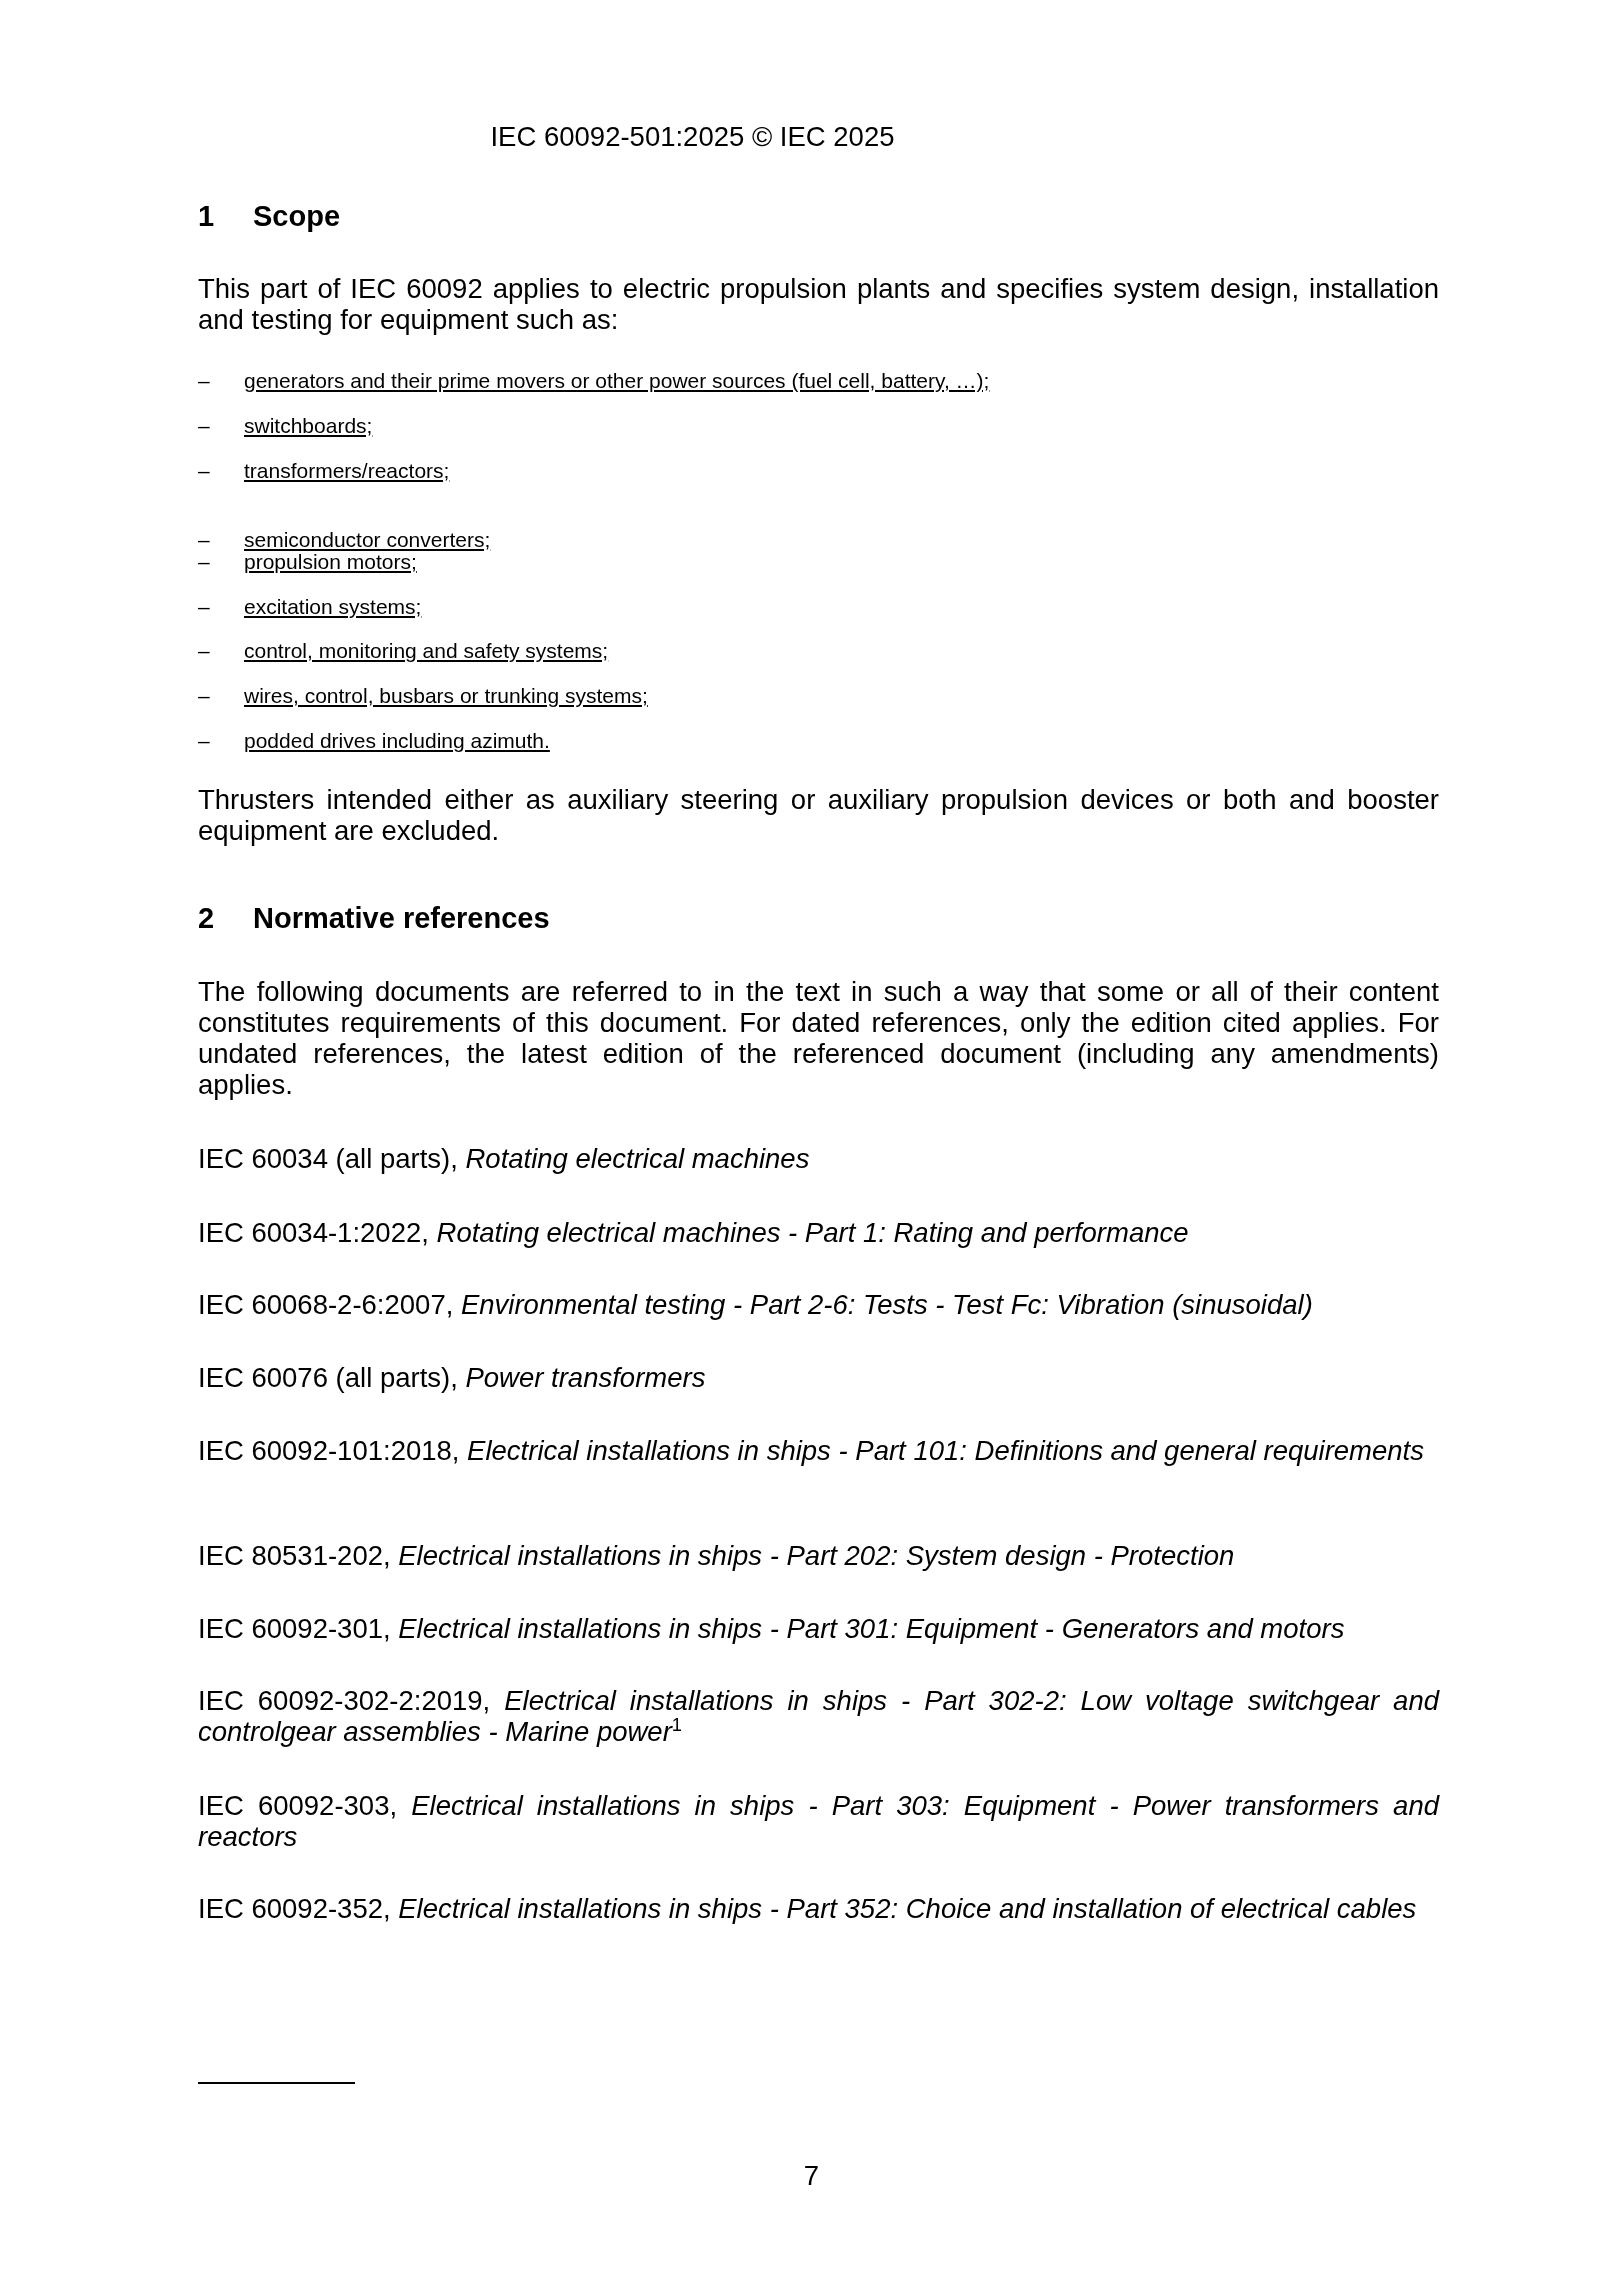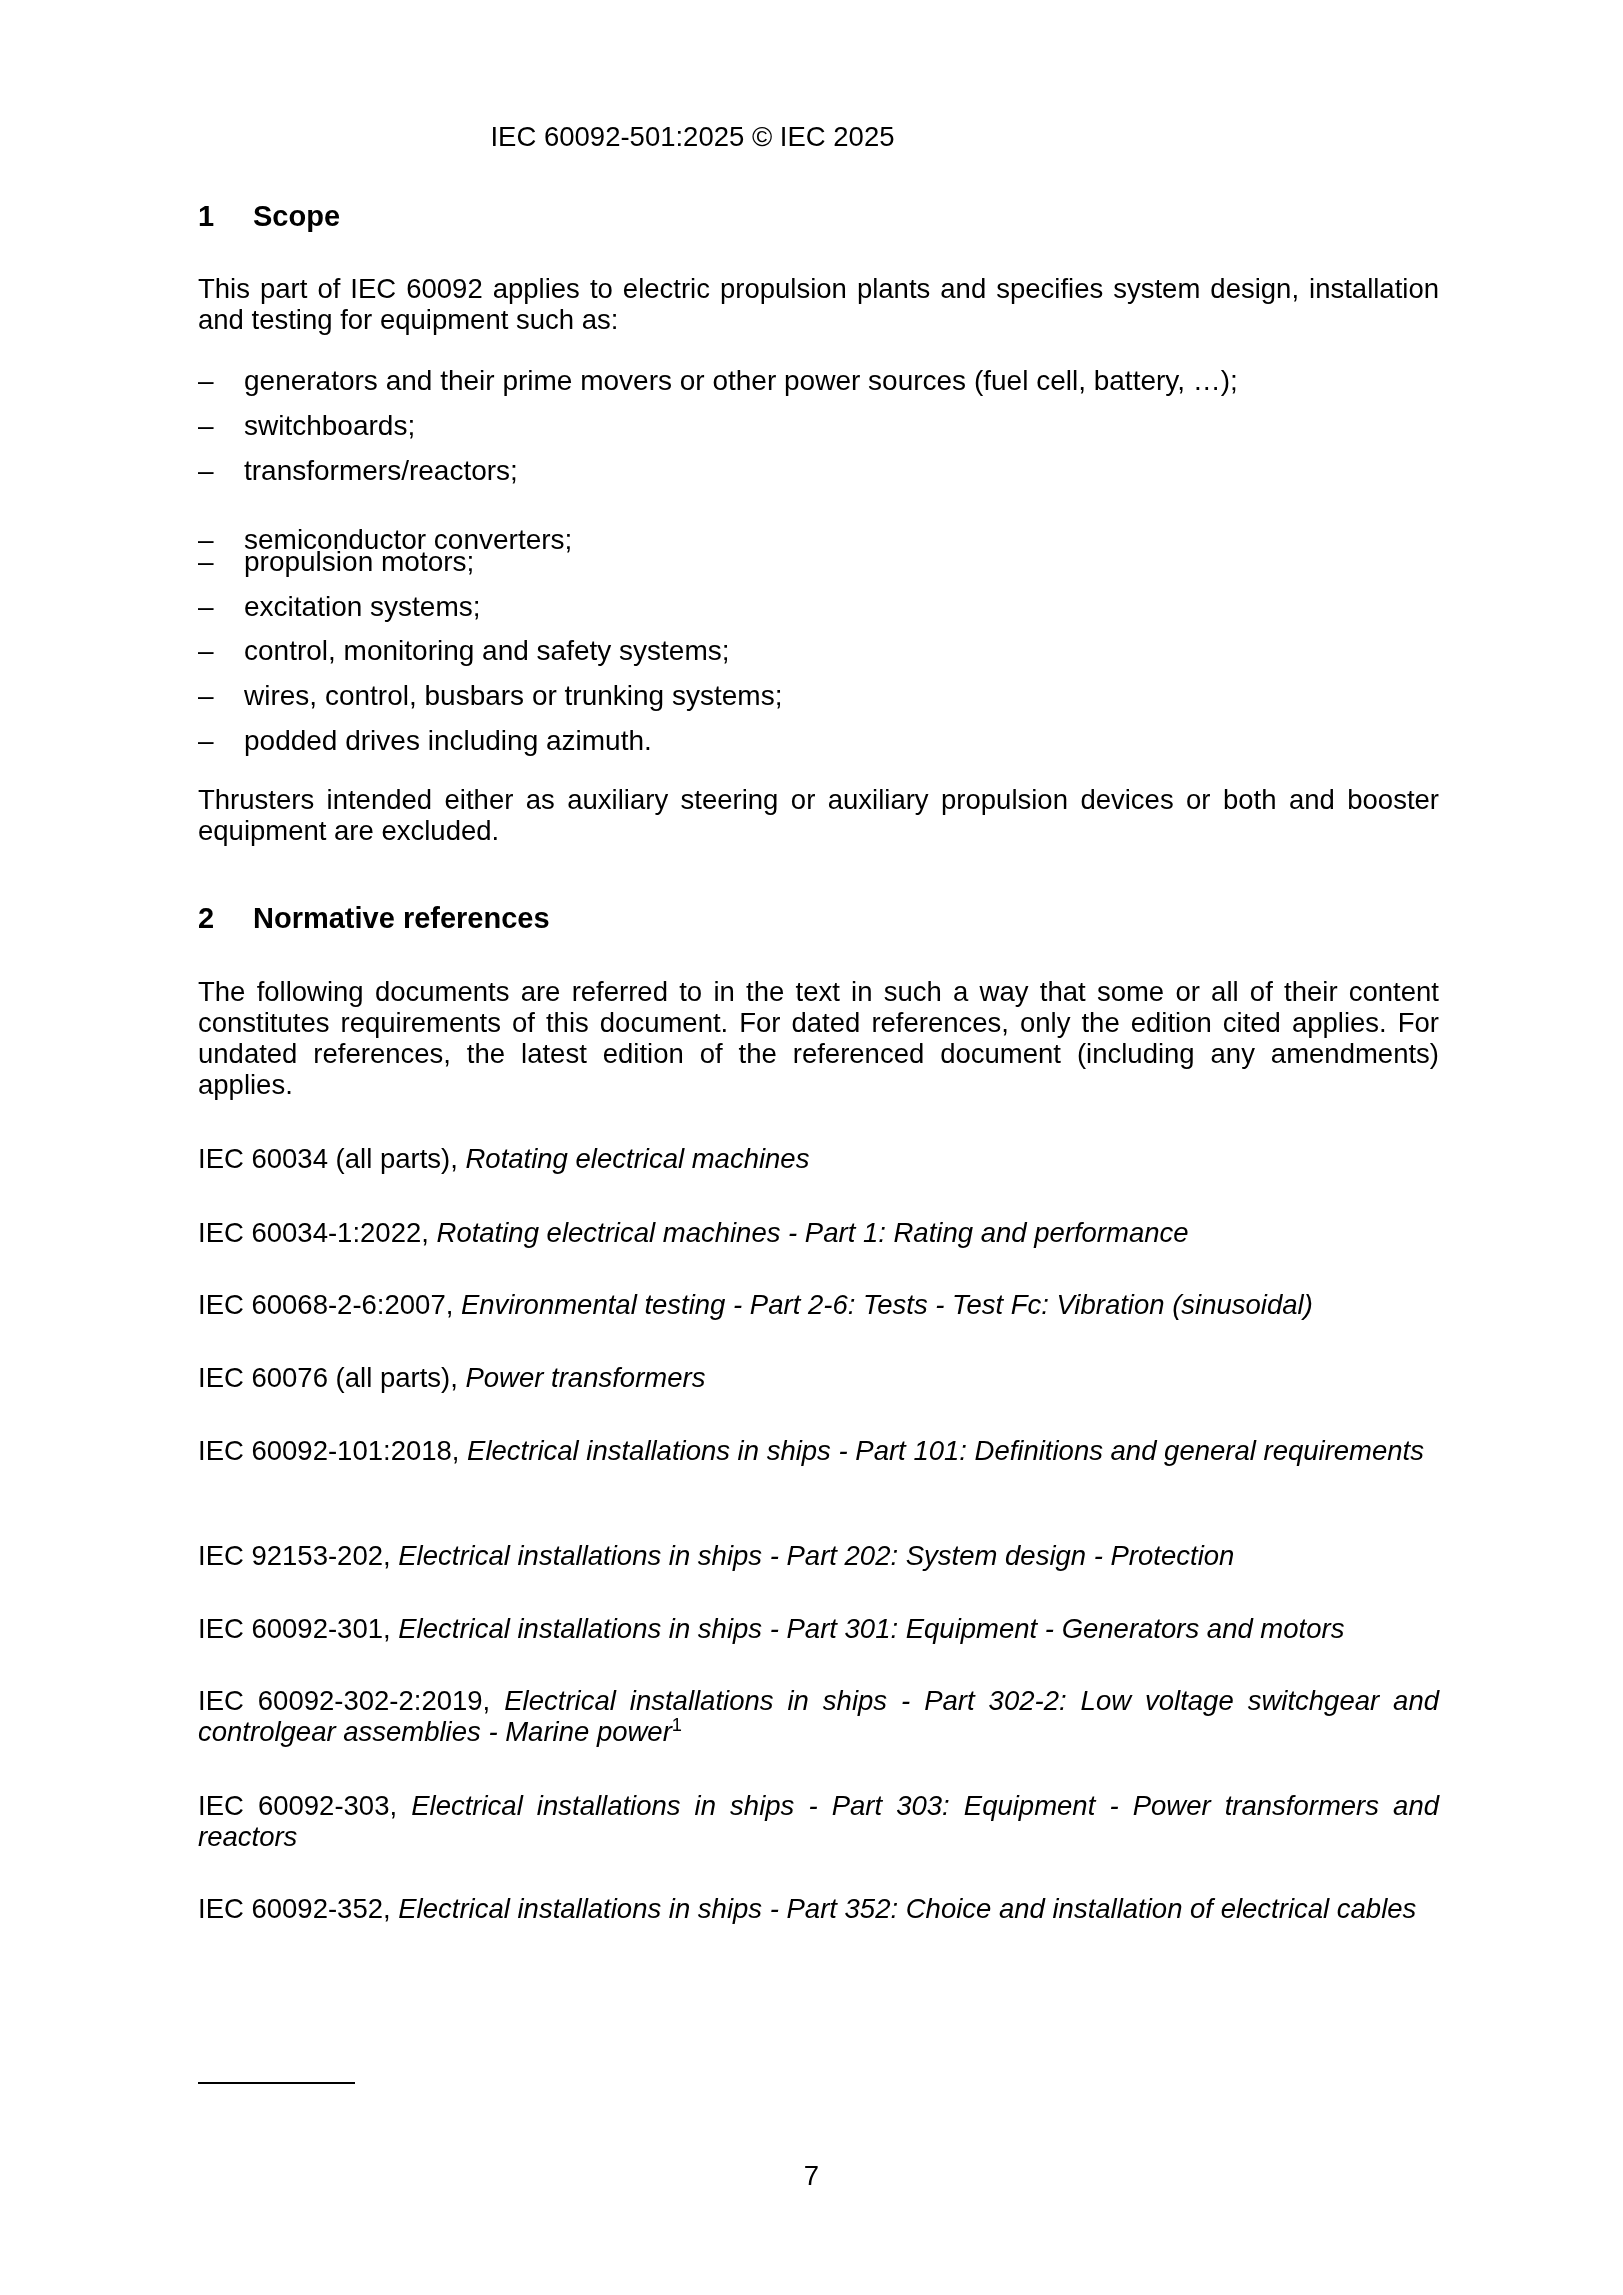--- a/index.html
+++ b/index.html
@@ -6,21 +6,21 @@
   body { width: 1623px; height: 2295px; position: relative; overflow: hidden;
          font-family: "Liberation Sans", sans-serif; color: #000; }
   .page { position: absolute; left: 0; top: 0; width: 1623px; height: 2295px; }
   .header { position: absolute; top: 120px; left: 0; width: 1385px; text-align: center;
             font-size: 27.5px; line-height: 34px; }
   .content { position: absolute; left: 198px; width: 1241px; }
   .h1 { position: absolute; font-weight: bold; font-size: 29px; line-height: 37px; white-space: nowrap; }
   .h1 .num { display: inline-block; width: 55px; }
   .para { position: absolute; left: 0; width: 1241px; font-size: 27.5px; line-height: 31px;
           text-align: justify; text-align-last: left; }
-  .li { position: absolute; left: 0; font-size: 28px; line-height: 31px; white-space: nowrap; }
+  .li { position: absolute; left: 0; font-size: 21px; line-height: 31px; white-space: nowrap; text-decoration: underline; }
   .li .dash { display: inline-block; width: 46px; }
   .ref { position: absolute; left: 0; width: 1241px; font-size: 27.5px; line-height: 31px;
          text-align: justify; text-align-last: left; }
   .ref i { font-style: italic; }
   sup { font-size: 18.3px; line-height: 0; vertical-align: 10.5px; font-style: normal; }
   .fn-rule { position: absolute; left: 198px; top: 2082px; width: 157px; height: 2px; background: #000; }
   .fn { position: absolute; left: 198px; top: 2110px; font-size: 22px; line-height: 26px; white-space: nowrap; }
   .fn .fnnum { display: inline-block; width: 37px; }
   .pagenum { position: absolute; top: 2159px; left: 0; width: 1623px; text-align: center;
              font-size: 27.5px; line-height: 34px; }
@@ -56,21 +56,21 @@
       <span class="num">2</span><span>Normative references</span>
     </div>
 
     <div class="para" style="top:976px;">The following documents are referred to in the text in such a way that some or all of their content constitutes requirements of this document. For dated references, only the edition cited applies. For undated references, the latest edition of the referenced document (including any amendments) applies.</div>
 
     <div class="ref" style="top:1143px;"><span>IEC 60034 (all parts), </span><i>Rotating electrical machines</i></div>
     <div class="ref" style="top:1217px;"><span>IEC 60034-1:2022, </span><i>Rotating electrical machines - Part 1: Rating and performance</i></div>
     <div class="ref" style="top:1289px;"><span>IEC 60068-2-6:2007, </span><i>Environmental testing - Part 2-6: Tests - Test Fc: Vibration (sinusoidal)</i></div>
     <div class="ref" style="top:1362px;"><span>IEC 60076 (all parts), </span><i>Power transformers</i></div>
     <div class="ref" style="top:1435px;"><span>IEC 60092-101:2018, </span><i>Electrical installations in ships - Part 101: Definitions and general requirements</i></div>
-    <div class="ref" style="top:1540px;"><span>IEC 92153-202, </span><i>Electrical installations in ships - Part 202: System design - Protection</i></div>
+    <div class="ref" style="top:1540px;"><span>IEC 80531-202, </span><i>Electrical installations in ships - Part 202: System design - Protection</i></div>
     <div class="ref" style="top:1613px;"><span>IEC 60092-301, </span><i>Electrical installations in ships - Part 301: Equipment - Generators and motors</i></div>
     <div class="ref" style="top:1685px;"><span>IEC 60092-302-2:2019, </span><i>Electrical installations in ships - Part 302-2: Low voltage switchgear and controlgear assemblies - Marine power</i><sup>1</sup></div>
     <div class="ref" style="top:1790px;"><span>IEC 60092-303, </span><i>Electrical installations in ships - Part 303: Equipment - Power transformers and reactors</i></div>
     <div class="ref" style="top:1893px;"><span>IEC 60092-352, </span><i>Electrical installations in ships - Part 352: Choice and installation of electrical cables</i></div>
 
   </div>
 
   <div class="fn-rule"></div>
 
   <div class="pagenum">7</div>

